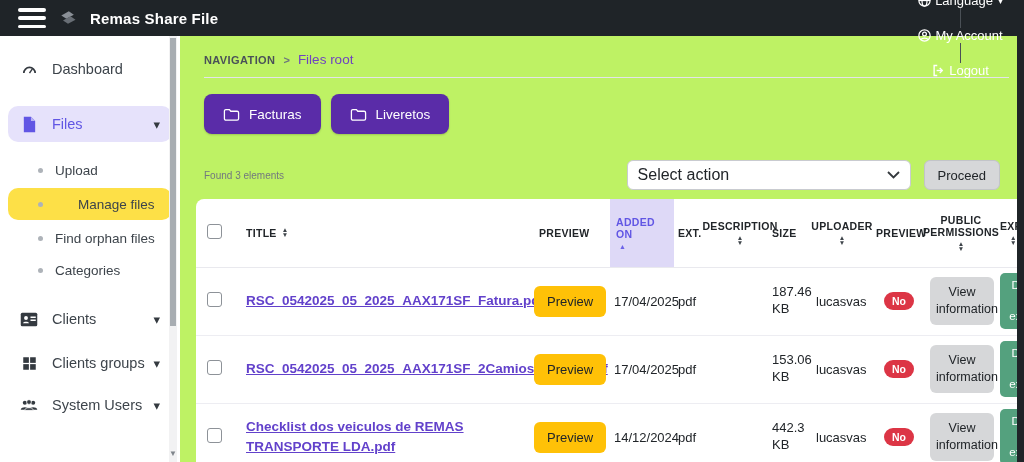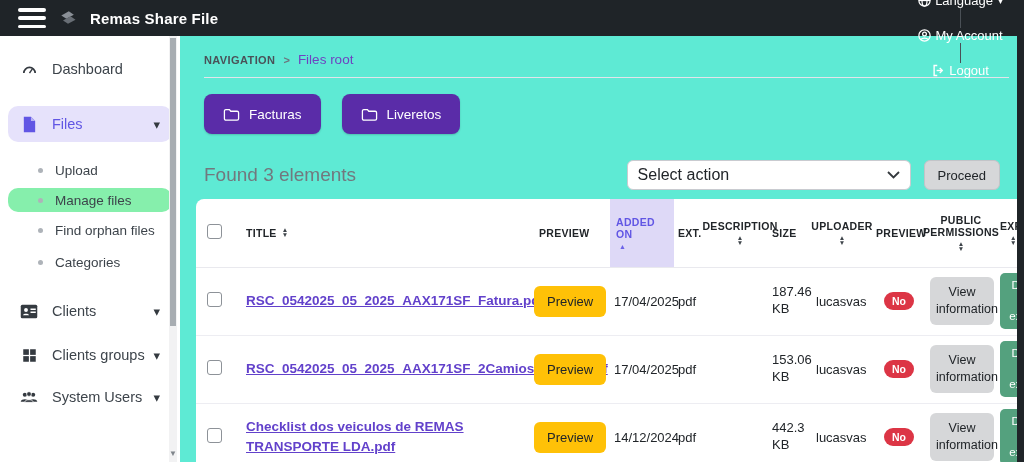--- a/index.html
+++ b/index.html
@@ -22,38 +22,38 @@
 
   
   .sidebar { position:absolute; top:36px; left:0; width:180px; height:426px; background:#fff; z-index:5; }
   .side-item { display:flex; align-items:center; height:30px; margin:12px 8px; padding:0 12px; color:#3d444b; font-size:14.5px; cursor:pointer; border-radius:10px; }
   .side-item .s-icon { width:18px; height:18px; margin-right:14px; display:flex; align-items:center; justify-content:center; color:#343a40; flex:0 0 18px; }
   .side-item.active { background:var(--side-active-bg,#e6e2fb); color:var(--side-active,#6156e4); height:36px; padding:0 12px; }
   .side-item.active .s-icon { color:var(--side-active,#6156e4); }
   .side-caret { margin-left:auto; font-size:13px; color:#343a40; line-height:1; }
   .sub-item { display:flex; align-items:center; height:28px; margin:4px 8px; padding:0 12px 0 30px; color:#3d444b; font-size:13.5px; cursor:pointer; border-radius:10px; }
   .sub-item .bullet { width:5px; height:5px; border-radius:50%; background:#aeb3b9; margin-right:12px; flex:0 0 5px; }
-  .sub-item.current { background:#86efac; height:24px; }
+  .sub-item.current { background:#fde047; height:32px;gap:23px; }
   .sb-scroll { position:absolute; top:0; right:3px; width:8px; height:426px; background:#f2f2f3; }
   .sb-thumb { position:absolute; top:2px; left:1px; width:6px; height:288px; background:#a8adb2; }
   .sb-arrow { position:absolute; left:0; bottom:4px; width:8px; text-align:center; font-size:8px; color:#80868c; cursor:pointer; }
 
   
-  .main { position:absolute; top:36px; left:180px; width:837px; height:426px; background:#5eead4; overflow:hidden; }
+  .main { position:absolute; top:36px; left:180px; width:837px; height:426px; background:#bef264; overflow:hidden; }
   .breadcrumb { display:flex; align-items:center; gap:8px; padding:16px 0 10px 24px; }
   .bc-root { font-size:11px; font-weight:700; color:#4a5158; letter-spacing:.4px; }
   .bc-sep { font-size:11px; color:#6c757d; font-weight:700; }
   .bc-link { font-size:13.5px; color:var(--bc-link,#6f42c1); cursor:pointer; }
   .bc-divider { height:1px; background:#e4e4ea; margin:0 8px 0 24px; }
 
-  .folder-row { display:flex; gap:21px; padding:16px 0 0 24px; }
+  .folder-row { display:flex; gap:10px; padding:16px 0 0 24px; }
   .folder-btn { display:flex; align-items:center; gap:9px; background:var(--accent,#5a2ca8); color:#fff; font-size:13.5px; border:none; border-radius:8px; height:40px; padding:0 19px; cursor:pointer; box-shadow:0 1px 2px rgba(0,0,0,.18); }
 
   .toolbar { display:flex; align-items:center; padding:26px 0 0 24px; }
-  .found-text { color:#72787e; font-size:19px; }
+  .found-text { color:#72787e; font-size:10px; }
   .select-box { margin-left:auto; width:284px; height:30px; background:#fff; border:1px solid #c9cbd0; border-radius:6px; display:flex; align-items:center; padding:0 10px; font-size:16px; color:#212529; cursor:pointer; }
   .select-box .chev { margin-left:auto; display:flex; }
   .proceed-btn { margin-left:13px; margin-right:17px; height:30px; padding:0 13px; background:#d6d7d9; border:1px solid #c2c4c8; border-radius:6px; font-size:13px; color:#212529; font-family:inherit; cursor:pointer; }
 
   
   .table-card { position:absolute; top:163px; left:16px; width:870px; background:#fff; border-radius:8px 8px 0 0; }
   table { border-collapse:collapse; table-layout:fixed; width:870px; }
   th, td { vertical-align:middle; text-align:left; }
   thead th { height:68px; font-size:10.5px; font-weight:700; color:#212529; letter-spacing:.3px; border-bottom:1px solid #e9e9ee; padding:0 4px; }
   tbody td { height:68px; font-size:13px; color:#212529; border-bottom:1px solid #ededf2; padding:0 4px; }

